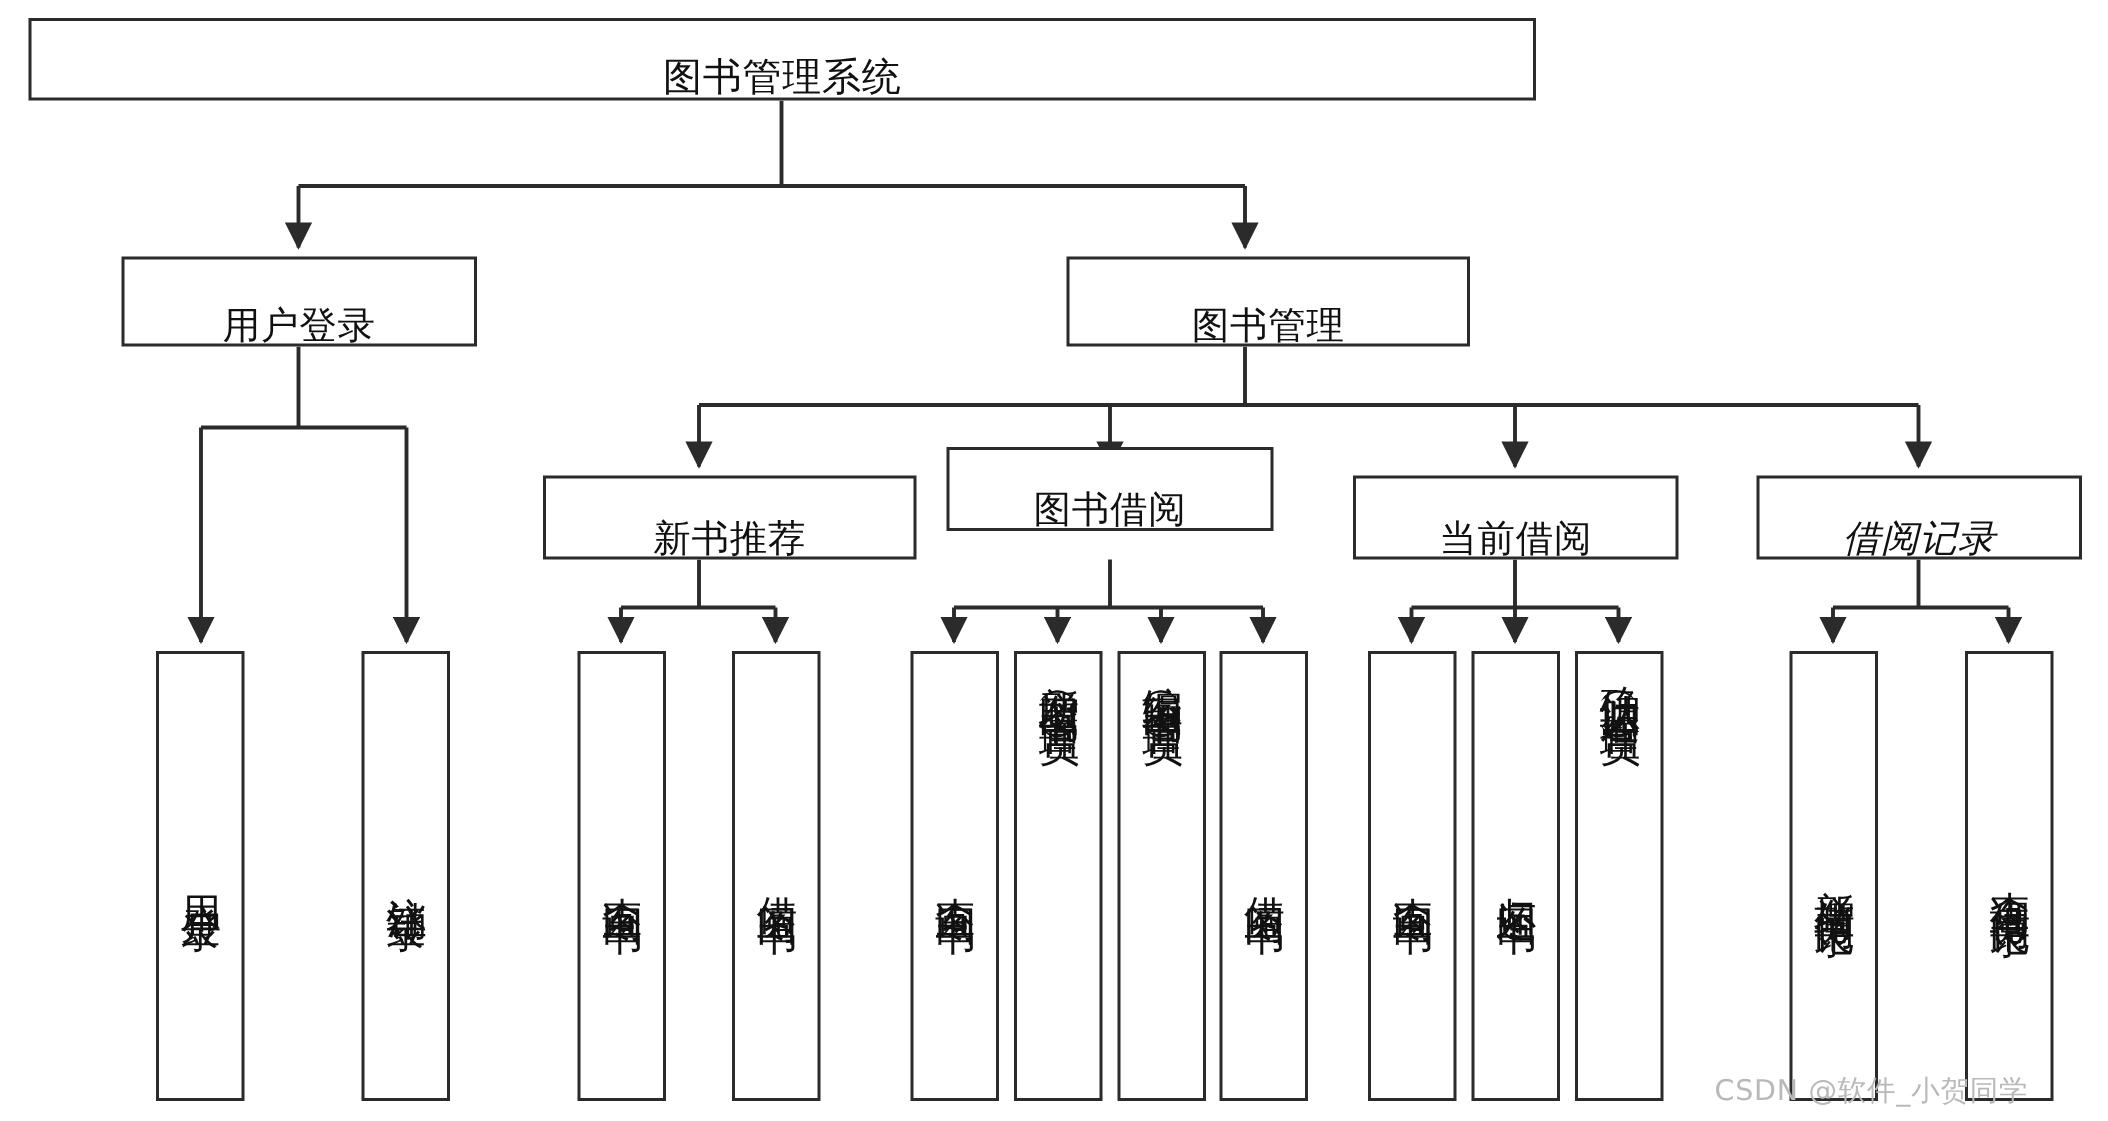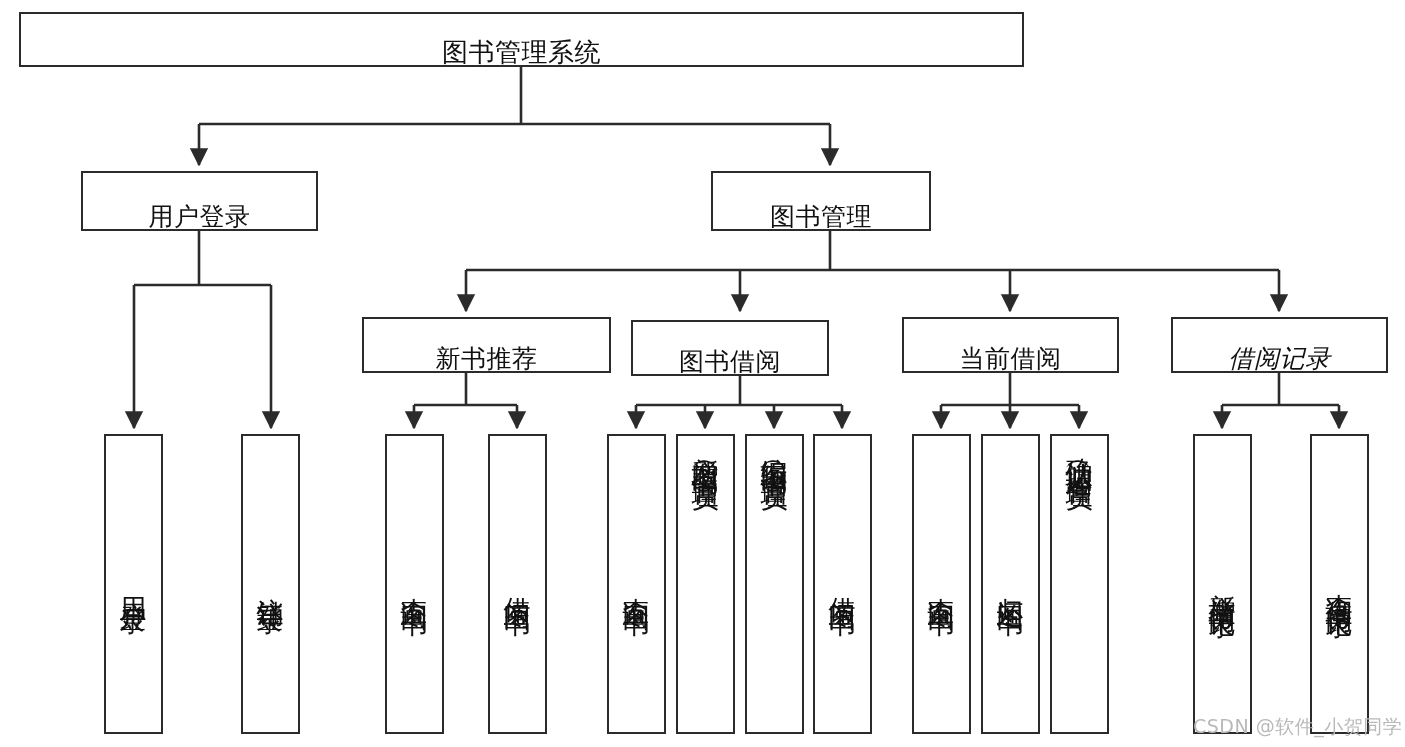--- a/index.html
+++ b/index.html
@@ -133,28 +133,28 @@
     </g>
   </svg>
 
   <div class="node horiz root" style="left:19px; top:12px; width:1005px; height:55px;">
     <span class="label">图书管理系统</span>
   </div>
 
   <div class="node horiz" style="left:81px; top:171px; width:237px; height:60px;">
     <span class="label">用户登录</span>
   </div>
-  <div class="node horiz" style="left:711px; top:171px; width:220px; height:60px;">
+  <div class="node horiz" style="left:711px; top:171px; width:269px; height:60px;">
     <span class="label">图书管理</span>
   </div>
 
   <div class="node horiz" style="left:362px; top:317px; width:249px; height:56px;">
     <span class="label">新书推荐</span>
   </div>
-  <div class="node horiz" style="left:631px; top:320px; width:198px; height:56px;">
+  <div class="node horiz" style="left:631px; top:298px; width:218px; height:56px;">
     <span class="label">图书借阅</span>
   </div>
   <div class="node horiz" style="left:902px; top:317px; width:217px; height:56px;">
     <span class="label">当前借阅</span>
   </div>
   <div class="node horiz" style="left:1171px; top:317px; width:217px; height:56px;font-style:italic;">
     <span class="label">借阅记录</span>
   </div>
 
   <div class="node vert center-text" style="left:104px; top:434px; width:59px; height:300px;">
@@ -194,15 +194,15 @@
     <span class="label">确认归还（管理员）</span>
   </div>
 
   <div class="node vert center-text" style="left:1193px; top:434px; width:59px; height:300px;">
     <span class="label">新增借阅记录</span>
   </div>
   <div class="node vert center-text" style="left:1310px; top:434px; width:59px; height:300px;">
     <span class="label">查询借阅记录</span>
   </div>
 
-  <div class="watermark" style="left:1193px; top:714px;">CSDN @软件_小贺同学</div>
+  <div class="watermark" style="left:1143px; top:714px;">CSDN @软件_小贺同学</div>
 
 </div>
 
 </body></html>

